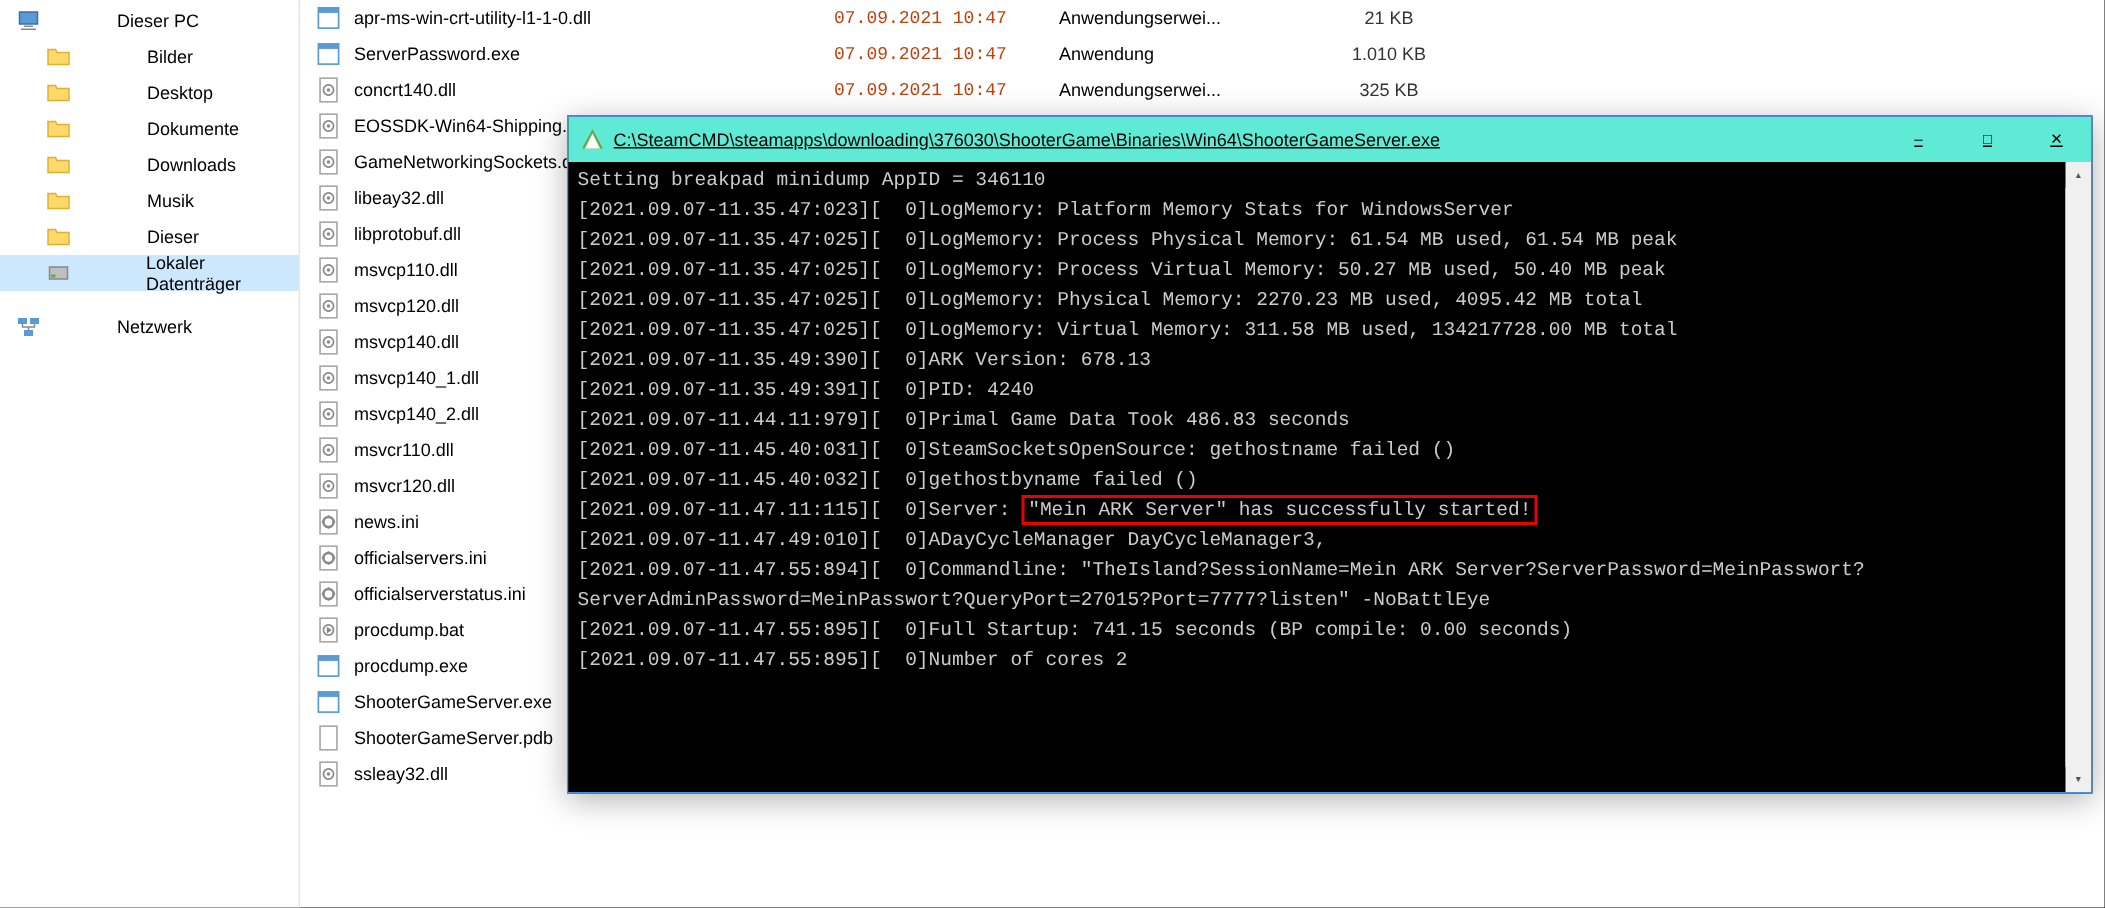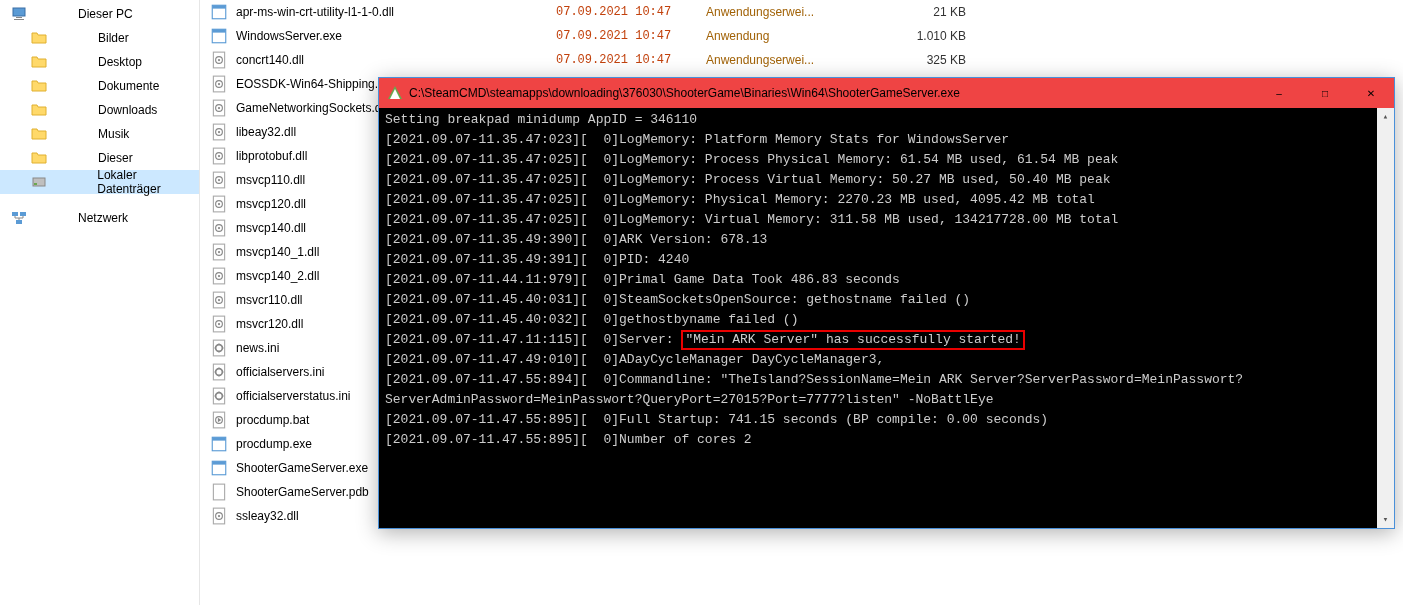--- a/index.html
+++ b/index.html
@@ -51,42 +51,43 @@
     padding-left: 10px;
     cursor: pointer;
   }
   .file-row.selected { background: #cce8ff; }
   .file-row .fi {
     width: 18px; height:18px; margin-right:8px;
     display:inline-flex; align-items:center; justify-content:center;
   }
   .col-name { width: 320px; overflow:hidden; white-space:nowrap; text-overflow:ellipsis; }
   .col-date { width: 150px; color:#c2410c;font-family:Liberation Mono, monospace; }
-  .col-type { width: 180px; color:#a16207; overflow:hidden; white-space:nowrap; text-overflow:ellipsis;}
-  .col-size { width: 80px; text-align:right; color:#333; }
+  .col-type { width: 180px; color:#000000; overflow:hidden; white-space:nowrap; text-overflow:ellipsis;}
+  .col-size { width: 80px; text-align:center; color:#333; }
 
   
   .console {
     position: absolute;
     left: 378px;
     top: 77px;
     width: 1017px;
     height: 452px;
     background: #000;
     border: 1px solid #4a90d9;
     box-shadow: 0 4px 20px rgba(0,0,0,0.3);
     display: flex;
     flex-direction: column;
   }
   .titlebar {
     height: 30px;
-    background: #ef4444;
+    background: #5eead4;
     display: flex;
     align-items: center;
     padding-left: 8px;
+    text-decoration: underline;
   }
   .titlebar .app-icon {
     width:16px; height:16px; margin-right:6px;
     display:inline-flex; align-items:center; justify-content:center;
   }
   .titlebar .title {
     flex:1;
     font-size:12px;
     color:#000;
     overflow:hidden; white-space:nowrap; text-overflow:ellipsis;
@@ -231,21 +232,21 @@
         <span class="col-type">Anwendungserwei...</span>
         <span class="col-size">21 KB</span>
       </div>
       <div class="file-row">
         <span class="fi">
           <svg viewBox="0 0 16 16">
             <rect x="2" y="2" width="12" height="12" fill="#fff" stroke="#5b9bd5"></rect>
             <rect x="2" y="2" width="12" height="3" fill="#5b9bd5"></rect>
           </svg>
         </span>
-        <span class="col-name">WindowsServer.exe</span>
+        <span class="col-name">ServerPassword.exe</span>
         <span class="col-date">07.09.2021 10:47</span>
         <span class="col-type">Anwendung</span>
         <span class="col-size">1.010 KB</span>
       </div>
       <div class="file-row">
         <span class="fi">
           <svg viewBox="0 0 16 16">
             <rect x="3" y="1" width="10" height="14" fill="#fff" stroke="#aaa"></rect>
             <circle cx="8" cy="8" r="3" fill="none" stroke="#888"></circle>
             <circle cx="8" cy="8" r="1" fill="#888"></circle>

